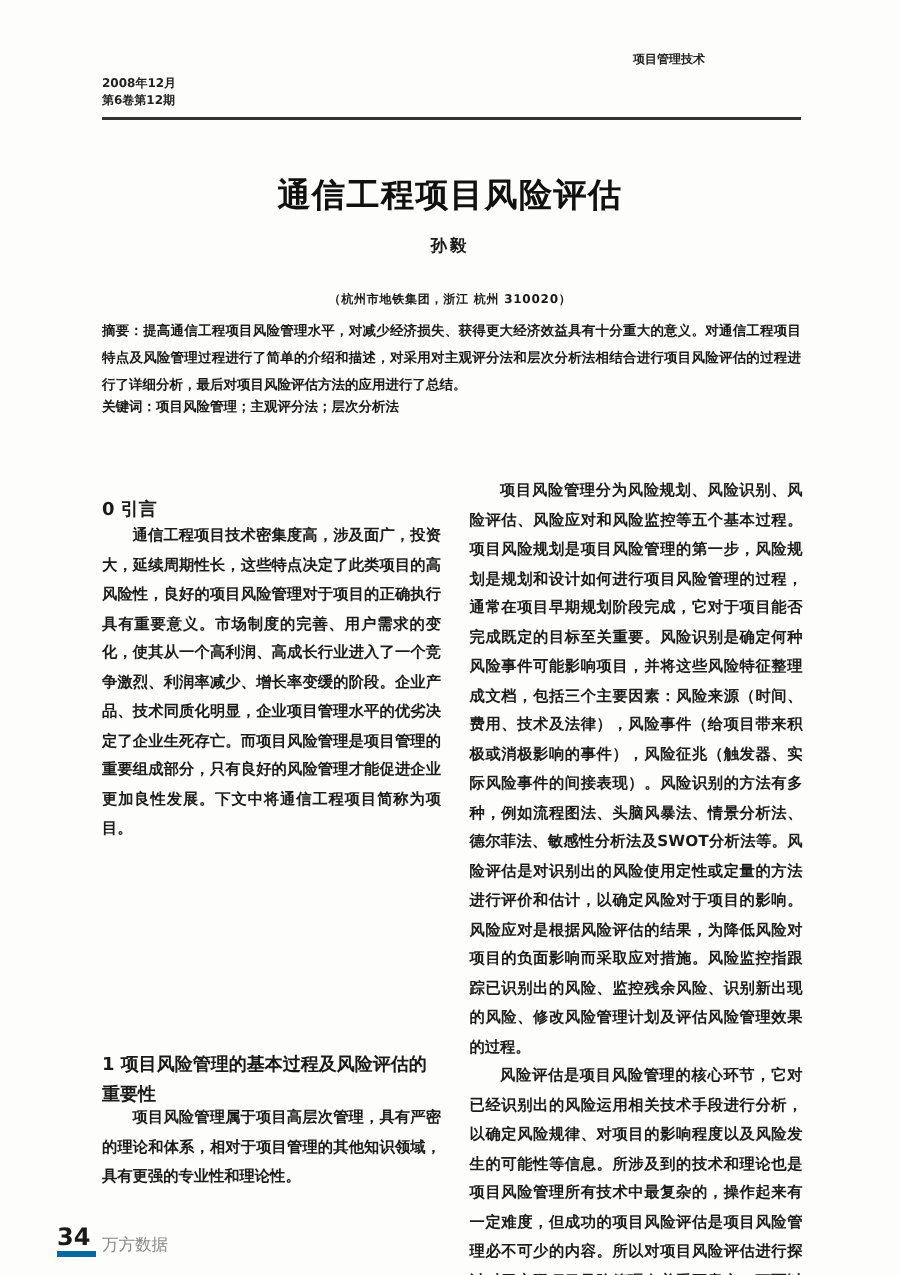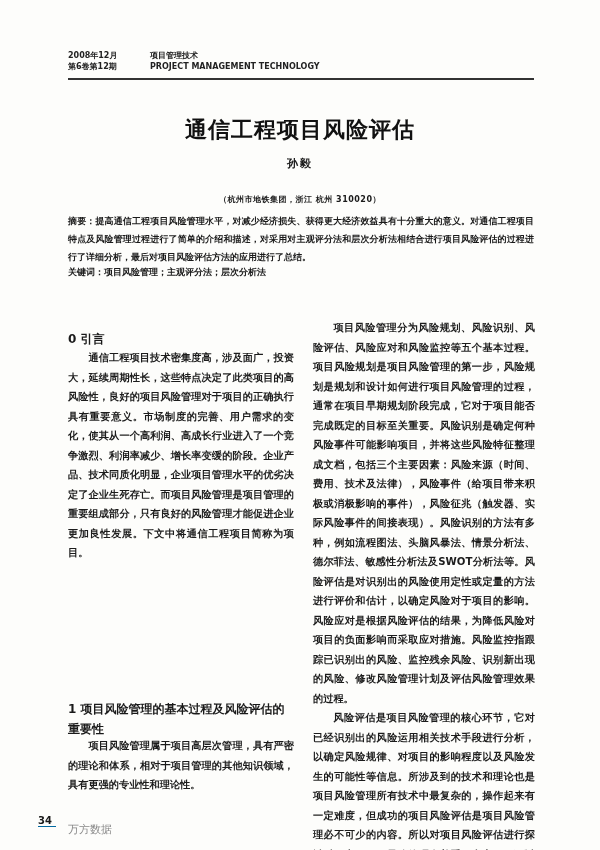--- a/index.html
+++ b/index.html
@@ -2,46 +2,45 @@
 <html><head>
 <meta charset="utf-8">
 <style>
   html, body { margin: 0; padding: 0; }
   body {
     width: 600px; height: 850px; background: #fdfdfb; position: relative; overflow: hidden;
     font-family: "DejaVu Sans", "Liberation Sans", sans-serif; color: #1a1a1a;
   }
   .abs { position: absolute; }
   .hdr-left { left: 68px; top: 50px; font-size: 8px; line-height: 11px; font-weight: bold; color: #222; }
-  .hdr-center { left: 150px; width: 320px; top: 50px; text-align: left; font-size: 8px; line-height: 11px; font-weight: bold; color: #222; }
+  .hdr-center { left: 150px; width: 320px; top: 34px; text-align: right; font-size: 8px; line-height: 11px; font-weight: bold; color: #222; }
   .hdr-rule { left: 68px; top: 78px; width: 466px; height: 2px; background: #333; }
   .title { left: 0; width: 600px; top: 115px; text-align: center; font-size: 22px; font-weight: bold; letter-spacing: 1px; color: #111; }
   .author { left: 0; width: 600px; top: 156px; text-align: center; font-size: 11px; font-weight: bold; letter-spacing: 2px; }
   .affil { left: 0; width: 600px; top: 178px; text-align: center; font-size: 8px; font-weight: bold; letter-spacing: 0.5px; margin-top: 16px; }
   .abstract { left: 68px; width: 466px; top: 212px; font-size: 9px; line-height: 18px; font-weight: bold; text-align: justify; }
   .abstract .lbl { font-weight: bold; }
   .keywords { left: 68px; width: 466px; top: 266px; font-size: 9px; line-height: 13px; font-weight: bold; }
   .sec { font-size: 12px; font-weight: bold; line-height: 19px; margin-top: 16px; }
   .col { font-size: 10.2px; line-height: 19.5px; text-align: justify; font-weight: bold; color: #1c1c1c; }
   .col p { margin: 0; text-indent: 2em; }
   .left-col { left: 68px; width: 226px; }
   .right-col { left: 313px; width: 222px; top: 318px; }
-  .pageno { left: 38px; top: 815px; font-size: 10px; font-weight: bold; border-bottom: 1px solid #0369a1; padding: 0 4px 0 0; }
+  .pageno { left: 38px; top: 815px; font-size: 16px; font-weight: bold; border-bottom: 4px solid #0369a1; padding: 0 4px 0 0; }
   .watermark { left: 68px; top: 822px; font-size: 11px; color: #888; font-family: "DejaVu Serif", serif; }
 </style>
 </head>
 <body>
 
 <div class="abs hdr-left">
   <div>2008年12月</div>
   <div>第6卷第12期</div>
 </div>
 <div class="abs hdr-center">
   <div>项目管理技术</div>
-  <div>PROJECT MANAGEMENT TECHNOLOGY</div>
 </div>
 <div class="abs hdr-rule"></div>
 
 <div class="abs title">通信工程项目风险评估</div>
 <div class="abs author">孙毅</div>
 <div class="abs affil">（杭州市地铁集团，浙江 杭州 310020）</div>
 
 <div class="abs abstract">
   <span class="lbl">摘要：</span><span>提高通信工程项目风险管理水平，对减少经济损失、获得更大经济效益具有十分重大的意义。对通信工程项目特点及风险管理过程进行了简单的介绍和描述，对采用对主观评分法和层次分析法相结合进行项目风险评估的过程进行了详细分析，最后对项目风险评估方法的应用进行了总结。</span>
 </div>

